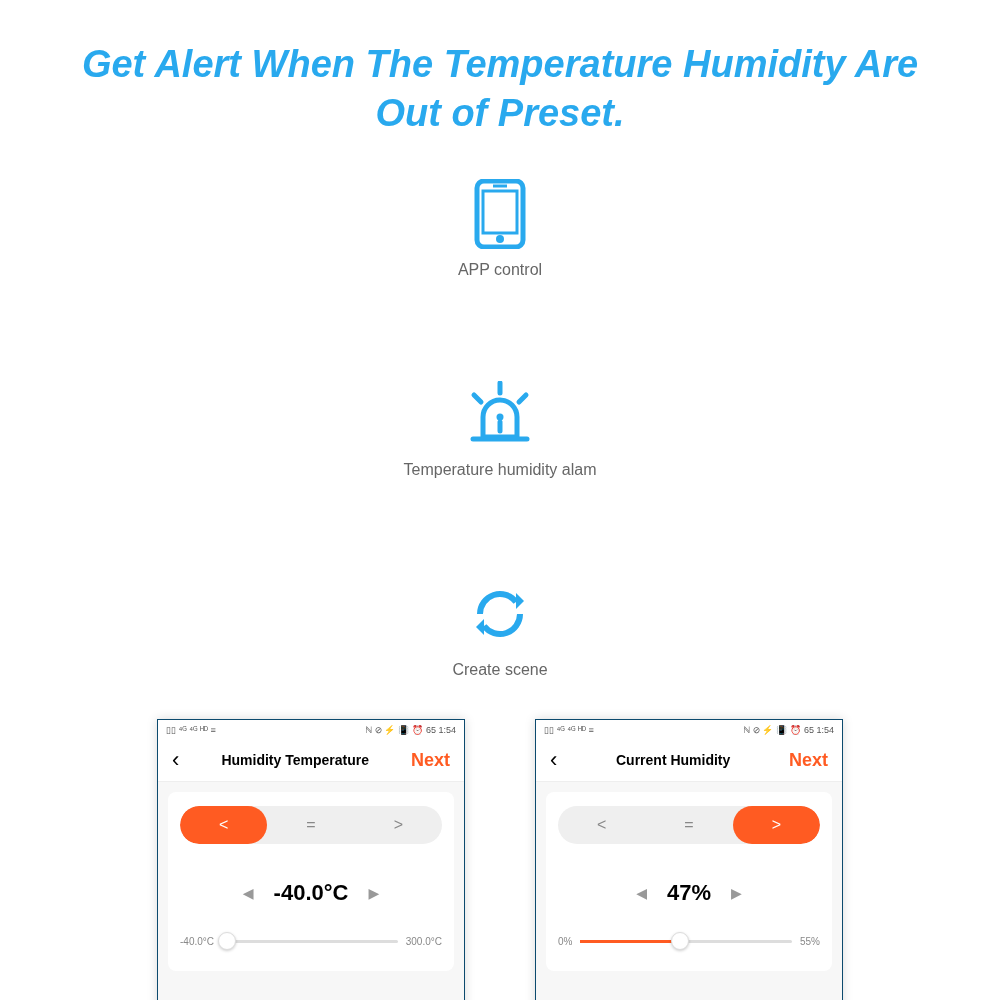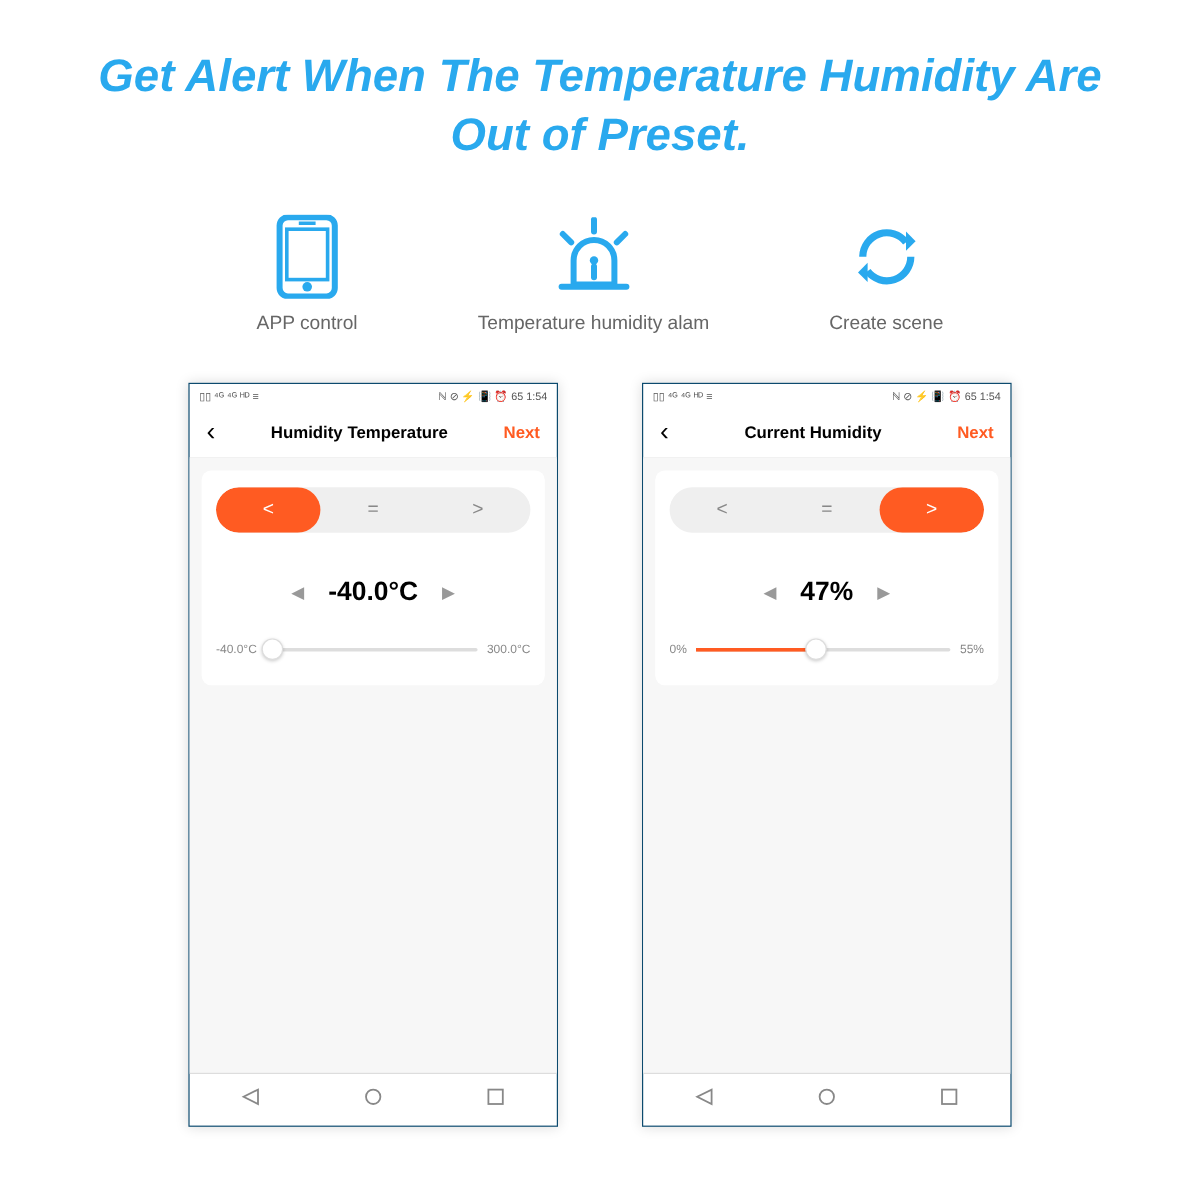--- a/index.html
+++ b/index.html
@@ -17,20 +17,21 @@
     font-size: 38px;
     line-height: 1.3;
     padding: 40px 79px 30px;
     font-style: italic;
   }
   .features {
     display: flex;
     justify-content: center;
     gap: 100px;
     padding: 10px 0 30px;
+    flex-direction: column;
   }
   .feature {
     display: flex;
     flex-direction: column;
     align-items: center;
     gap: 12px;
   }
   .feature-icon {
     width: 70px;
     height: 70px;
@@ -87,21 +88,21 @@
     font-weight: 300;
   }
   .header-title {
     font-weight: 700;
     font-size: 14px;
     color: #000;
   }
   .next-btn {
     color: #ff5b22;
     font-weight: 700;
-    font-size: 14px;
+    font-size: 18px;
   }
   .content {
     flex: 1;
     background: #f7f7f7;
     padding: 10px 10px 0;
     display: flex;
     flex-direction: column;
   }
   .card {
     background: #fff;

